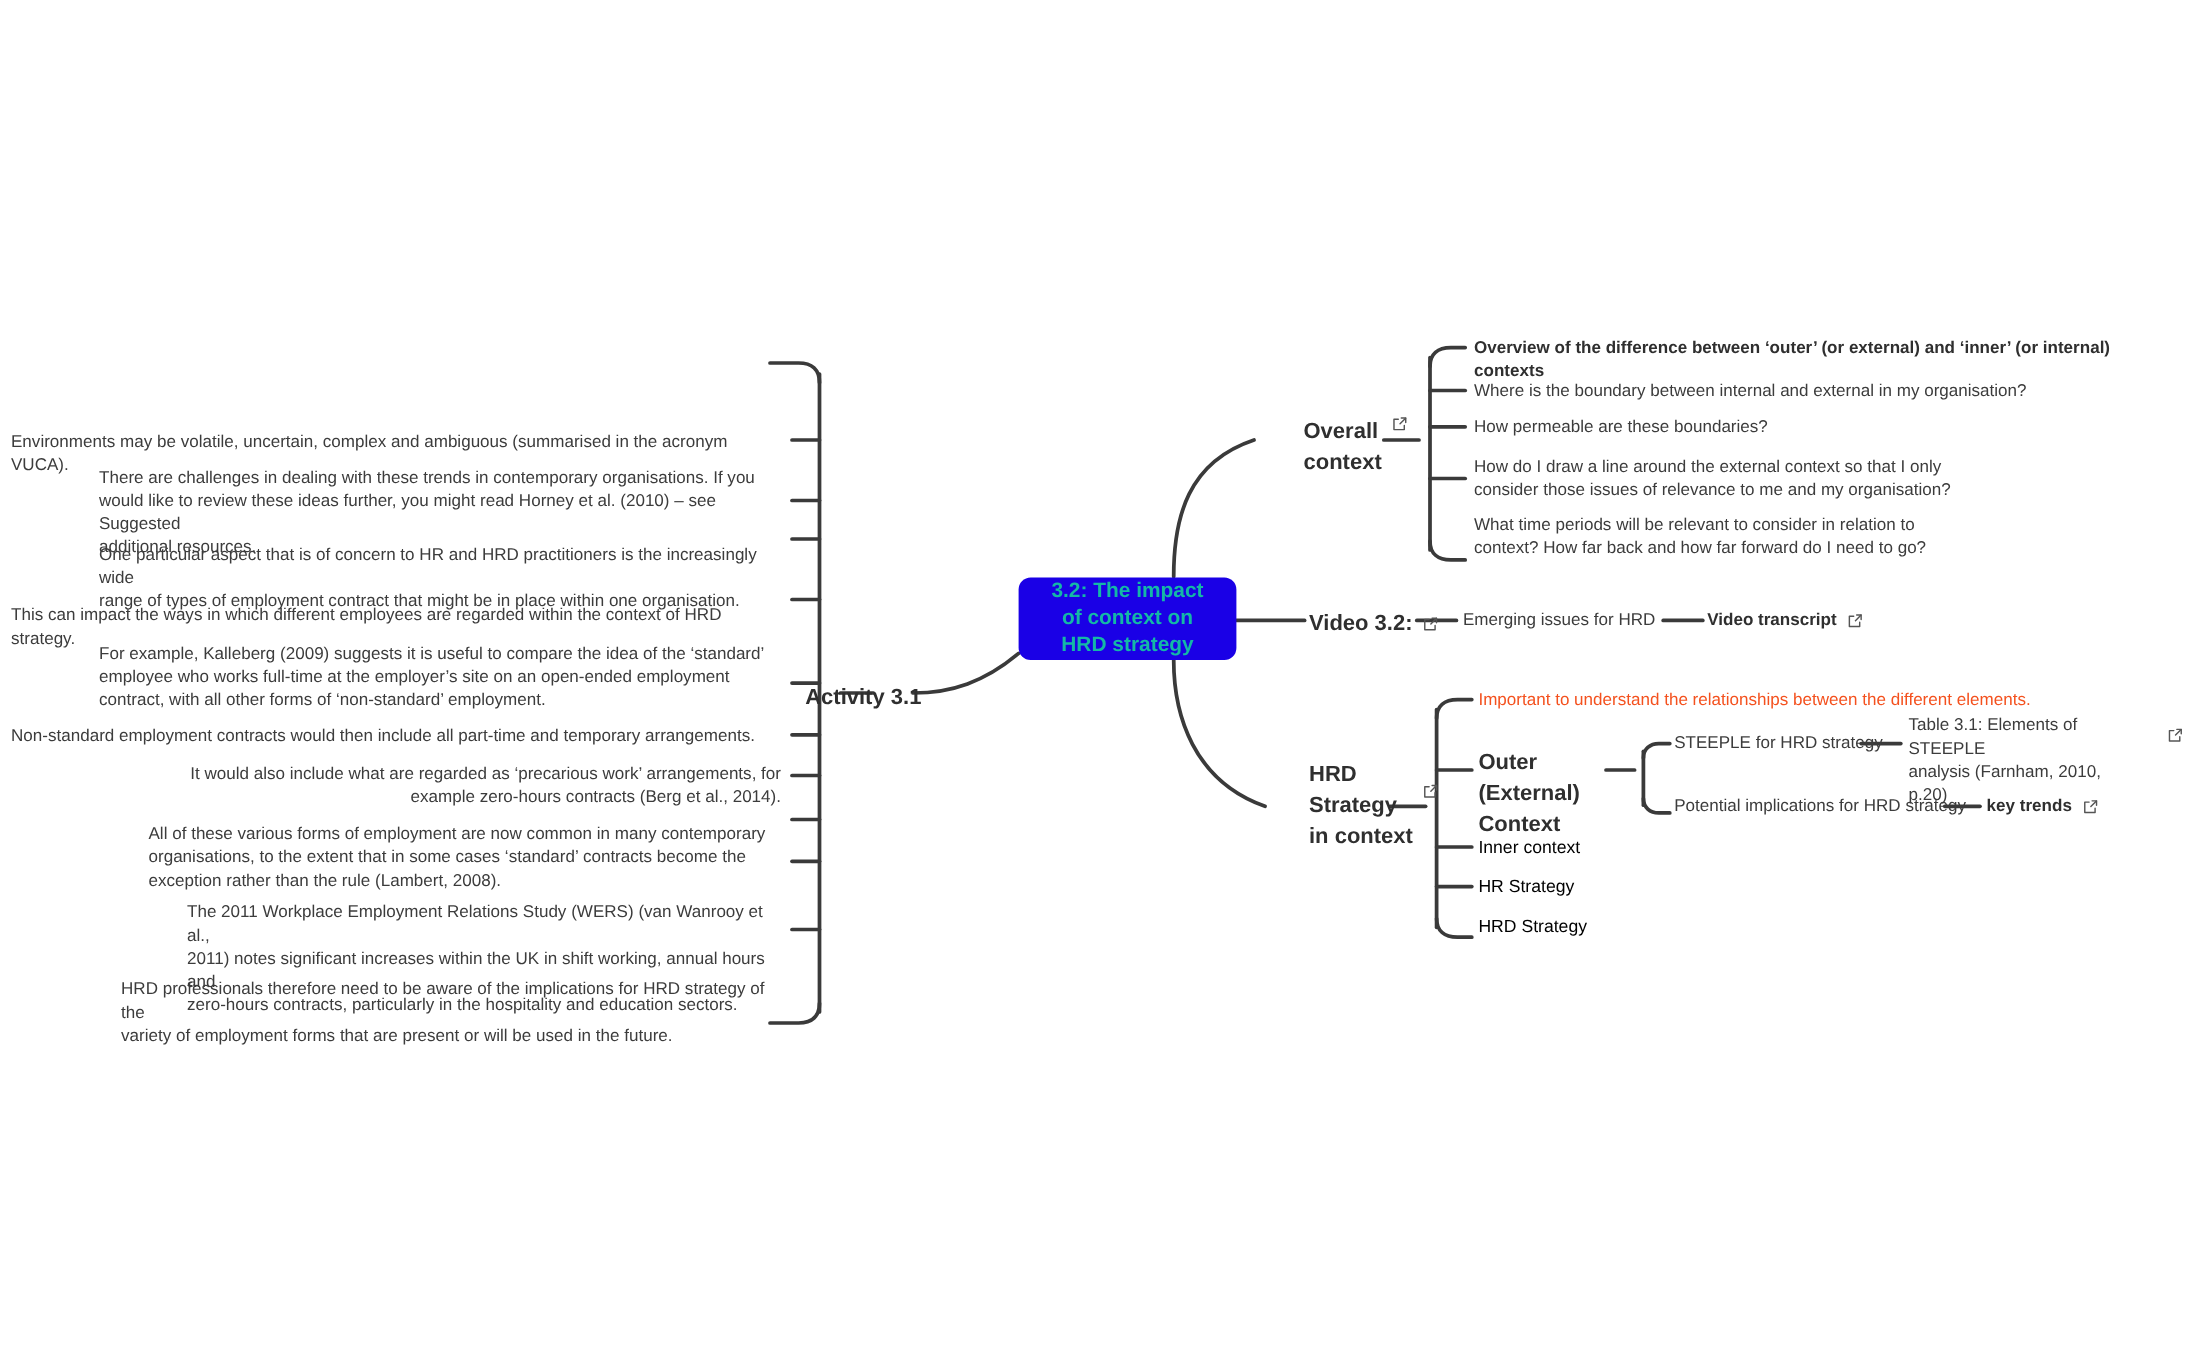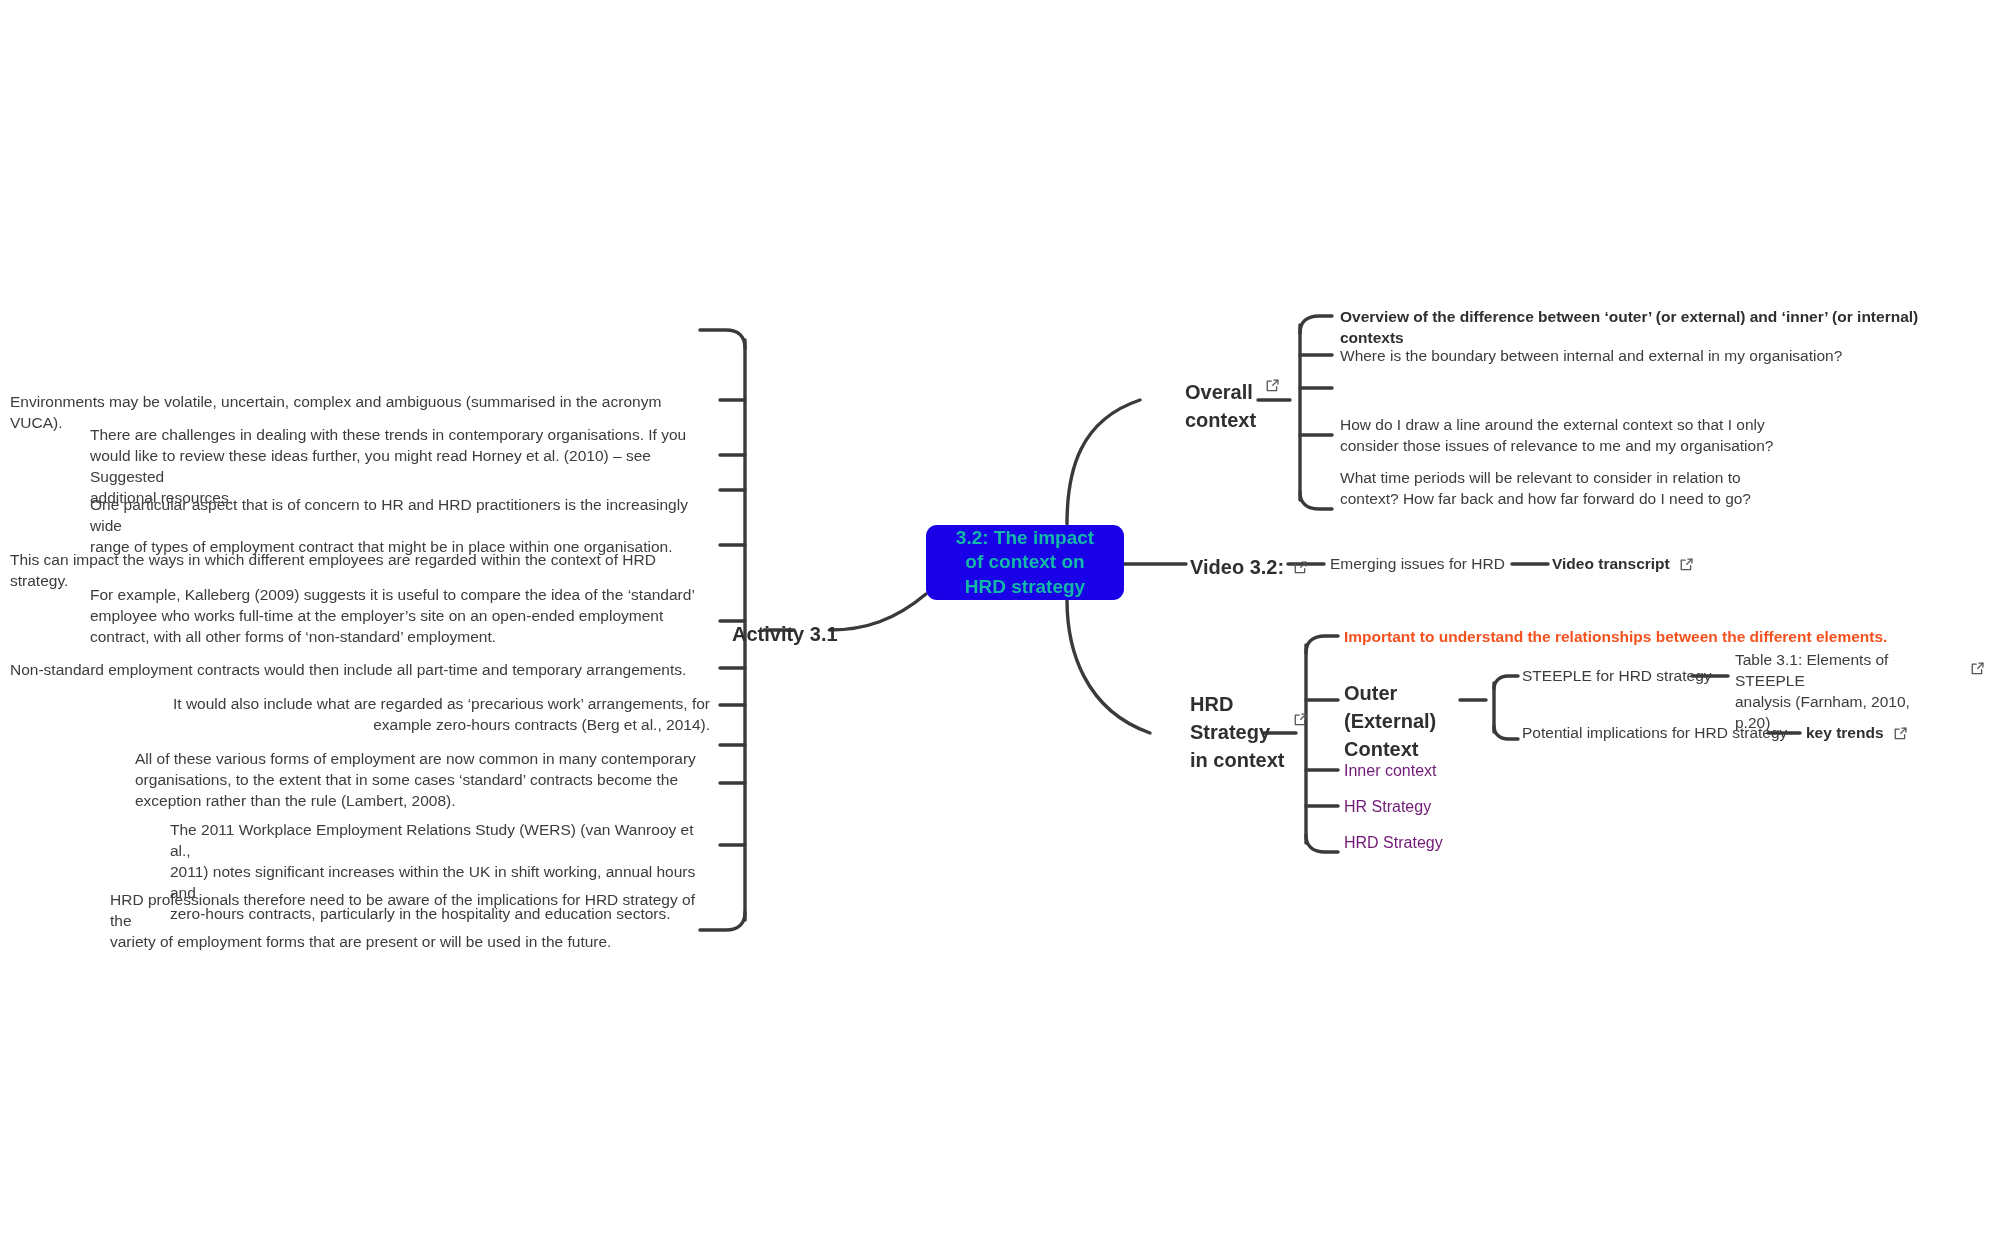--- a/index.html
+++ b/index.html
@@ -11,23 +11,23 @@
   }
   #canvas{position:absolute;left:0;top:0;width:1995px;height:1235px;}
   svg.lines{position:absolute;left:0;top:0;width:1995px;height:1235px;pointer-events:none;}
 
   .node{position:absolute;}
   .txt{
     font-size:15.5px;line-height:1.35;color:#3c3c3c;
     white-space:pre-line;
   }
   .txt.bold{font-weight:bold;color:#2f2f2f;}
-  .txt.orange{color:#f4511e;font-weight:bold;}
+  .txt.orange{color:#f4511e;font-weight:normal;}
   .label{font-size:20px;font-weight:bold;color:#2f2f2f;line-height:1.4;white-space:pre-line;}
-  .plain{font-size:16px;color:#701a75;line-height:1.4;white-space:pre-line;}
+  .plain{font-size:16px;color:#000000;line-height:1.4;white-space:pre-line;}
 
   
   #central{
     position:absolute;left:926px;top:525px;width:198px;height:75px;
     background:#1a00e6;border-radius:11px;
     display:flex;align-items:center;justify-content:center;
     box-sizing:border-box;
   }
   #central .ctext{
     color:#14b8a6;font-weight:bold;font-size:19px;line-height:1.28;
@@ -168,20 +168,23 @@
       </svg>
     </span>
   </div>
 
   <div class="node" style="left:1340px;top:307px;width:640px;">
     <div class="txt bold">Overview of the difference between ‘outer’ (or external) and ‘inner’ (or internal) contexts</div>
   </div>
   <div class="node" style="left:1340px;top:346px;width:640px;">
     <div class="txt">Where is the boundary between internal and external in my organisation?</div>
   </div>
+  <div class="node" style="left:1340px;top:379px;width:640px;">
+    <div class="txt">How permeable are these boundaries?</div>
+  </div>
   <div class="node" style="left:1340px;top:415px;width:640px;">
     <div class="txt">How do I draw a line around the external context so that I only
 consider those issues of relevance to me and my organisation?</div>
   </div>
   <div class="node" style="left:1340px;top:468px;width:640px;">
     <div class="txt">What time periods will be relevant to consider in relation to
 context? How far back and how far forward do I need to go?</div>
   </div>
 
   <div class="node row" style="left:1190px;top:553px;">

